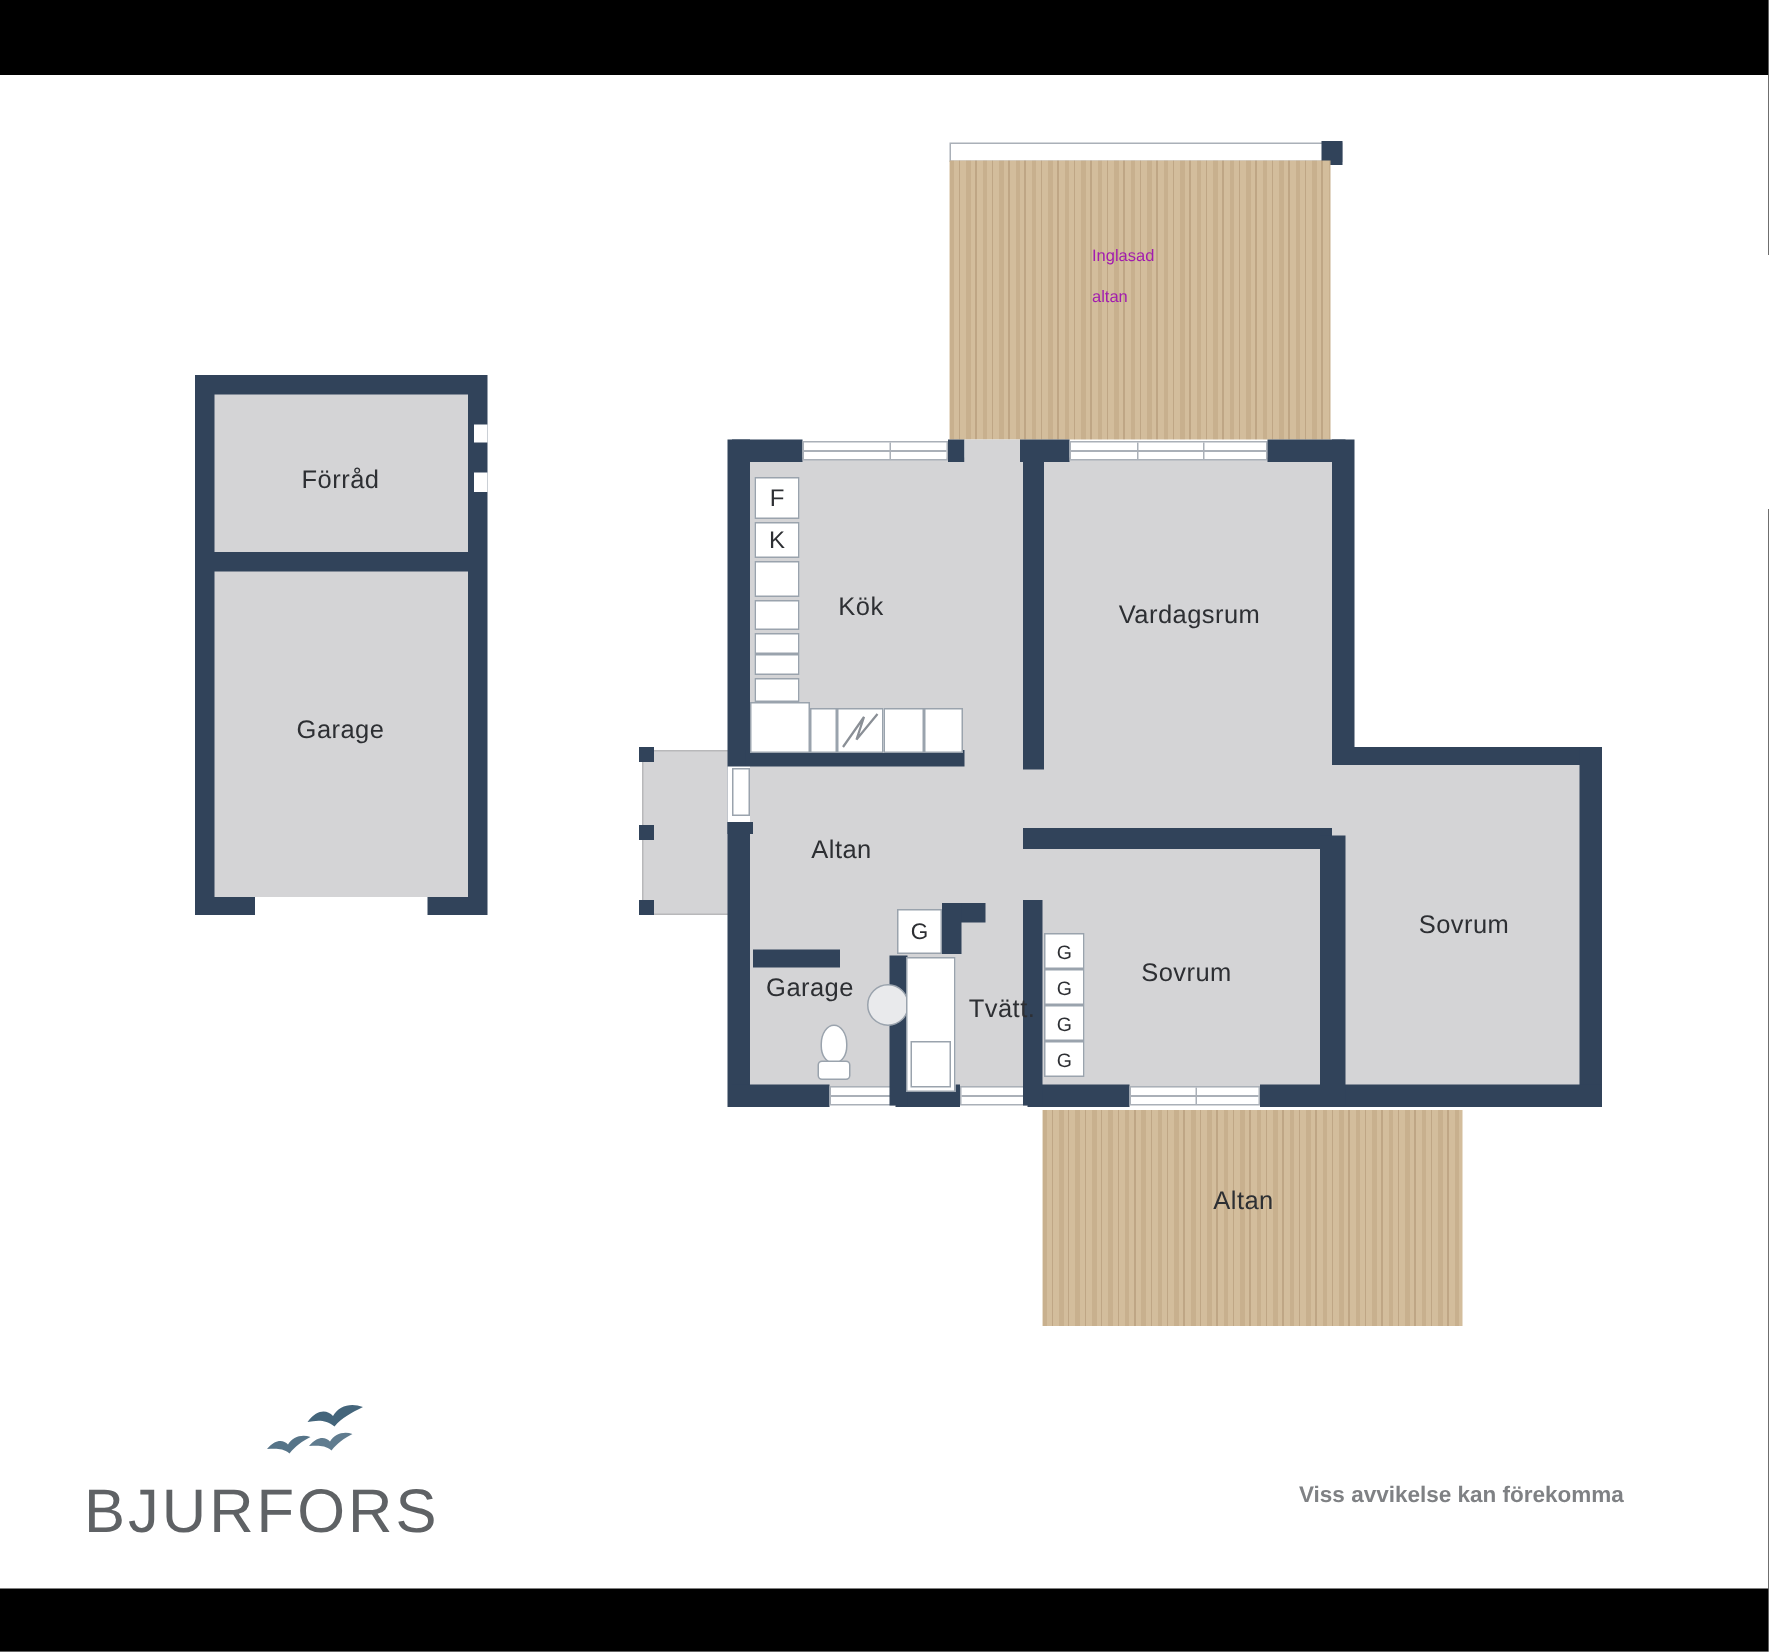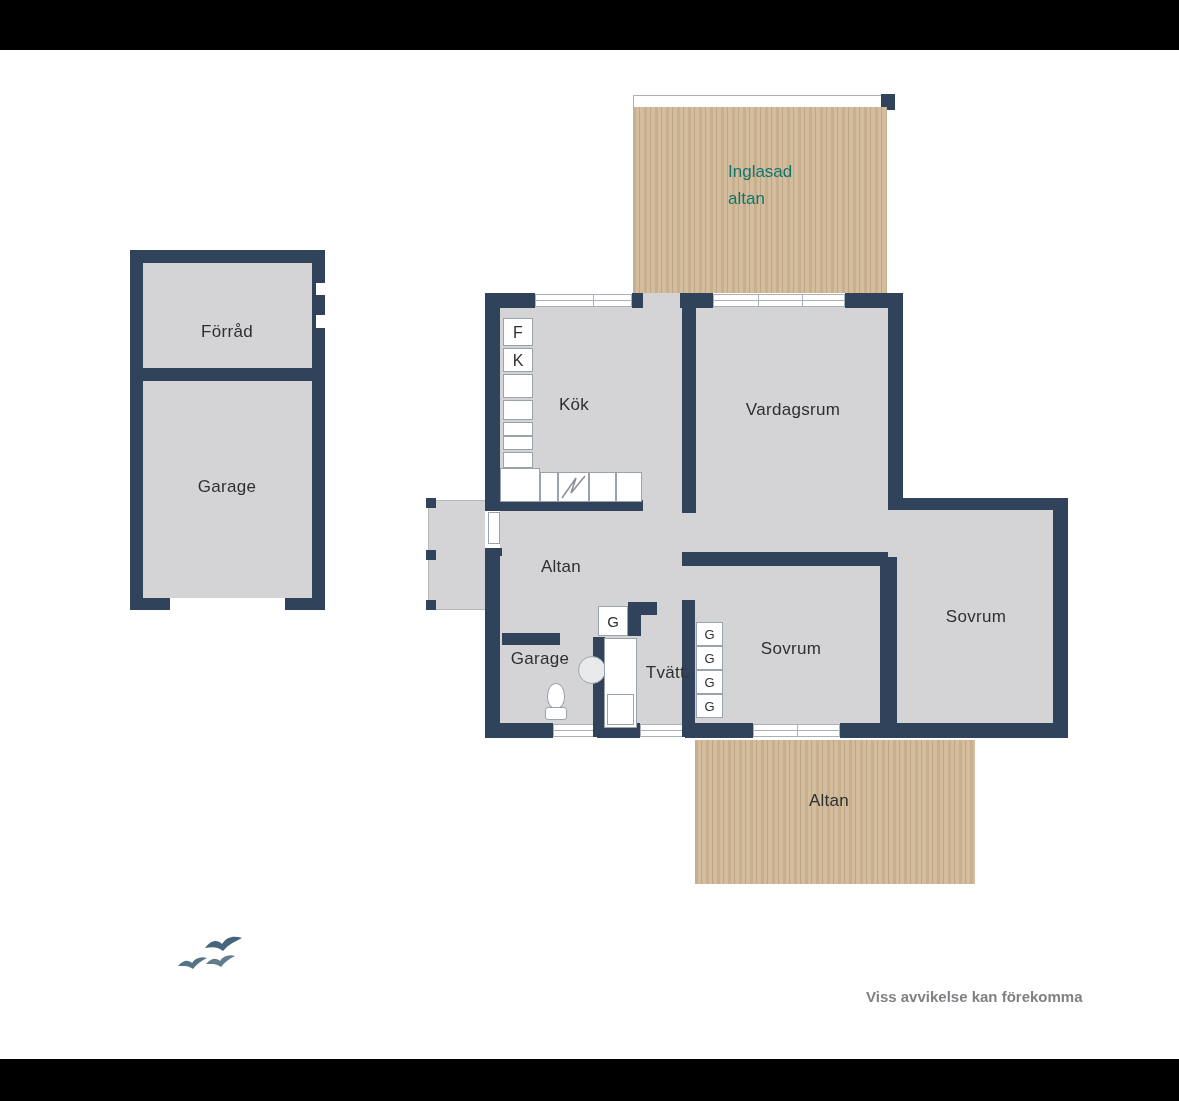--- a/index.html
+++ b/index.html
@@ -24,42 +24,42 @@
   .win-h{background:linear-gradient(to bottom,#fff 45%,#aab0b8 45%,#aab0b8 55%,#fff 55%);}
   .tick{position:absolute;top:0;bottom:0;width:1px;background:#aab0b8;}
   .fx{position:absolute;background:var(--white);border:1px solid var(--fixline);box-sizing:border-box;}
   .lbl{position:absolute;color:var(--label);font-size:17px;white-space:nowrap;
        transform:translate(-50%,-50%);letter-spacing:.3px;}
   .post{position:absolute;width:10px;height:10px;background:var(--wall);}
   .circle{border-radius:50%;}
   #logo-text{position:absolute;left:56px;top:984px;font-size:41px;font-weight:200;
              letter-spacing:2px;color:var(--logo);}
   #disclaimer{position:absolute;left:866px;top:988px;font-size:15px;color:#7f8184;font-weight:bold;}
-  .deck-lbl{position:absolute;color:#0f766e;font-size:17px;line-height:27px;white-space:pre-line;}
+  .deck-lbl{position:absolute;color:#a21caf;font-size:11px;line-height:27px;white-space:pre-line;}
 </style>
 </head>
 <body>
 
 <div id="stage">
 
   <div class="bar" style="top:0;height:50px"></div>
   <div class="bar" style="top:1059px;height:42px"></div>
 
   <div class="win abs" style="left:633px;top:95px;width:262px;height:13px"></div>
   <div class="wall" style="left:881px;top:94px;width:14px;height:16px"></div>
   <div class="wood" style="left:633px;top:107px;width:254px;height:186px"></div>
   <div class="deck-lbl" style="left:728px;top:158px"><span>Inglasad</span><br><span>altan</span></div>
 
   <div class="wall" style="left:130px;top:250px;width:195px;height:360px"></div>
   <div class="floor" style="left:143px;top:263px;width:169px;height:105px"></div>
   <div class="floor" style="left:143px;top:381px;width:169px;height:217px"></div>
   <div class="abs" style="left:316px;top:283px;width:9px;height:12px;background:#fff"></div>
   <div class="abs" style="left:316px;top:315px;width:9px;height:13px;background:#fff"></div>
   <div class="abs" style="left:170px;top:598px;width:115px;height:12px;background:#fff"></div>
-  <div class="lbl" style="left:227px;top:332px">Förråd</div>
+  <div class="lbl" style="left:227px;top:320px">Förråd</div>
   <div class="lbl" style="left:227px;top:487px">Garage</div>
 
   <div class="floor" style="left:500px;top:305px;width:397px;height:420px"></div>
   <div class="floor" style="left:890px;top:510px;width:165px;height:215px"></div>
 
   <div class="floor" style="left:428px;top:500px;width:62px;height:110px;border:1px solid #b8b8ba;box-sizing:border-box"></div>
   <div class="post" style="left:426px;top:498px"></div>
   <div class="post" style="left:426px;top:550px"></div>
   <div class="post" style="left:426px;top:600px"></div>
 
@@ -142,15 +142,16 @@
   <div class="lbl" style="left:540px;top:659px">Garage</div>
   <div class="lbl" style="left:668px;top:673px">Tvätt.</div>
   <div class="lbl" style="left:791px;top:649px">Sovrum</div>
   <div class="lbl" style="left:976px;top:617px">Sovrum</div>
 
   <svg class="abs" style="left:172px;top:933px" width="80" height="52" viewBox="0 0 80 52">
     <path d="M33 15 C40 6 46 7 50 11 C54 4 62 2 70 5 C62 9 56 12 51 18 C45 13 39 14 33 15 Z" fill="var(--bird)"></path>
     <path d="M6 33 C12 26 17 27 20 30 C23 25 29 23 35 25 C29 28 25 31 21 36 C16 32 11 33 6 33 Z" fill="var(--bird)" opacity="0.9"></path>
     <path d="M34 31 C40 24 45 25 48 28 C51 23 57 21 63 23 C57 26 53 29 49 34 C44 30 39 31 34 31 Z" fill="var(--bird)" opacity="0.85"></path>
   </svg>
+  <div id="logo-text">BJURFORS</div>
   <div id="disclaimer">Viss avvikelse kan förekomma</div>
 
 </div>
 
 </body></html>

